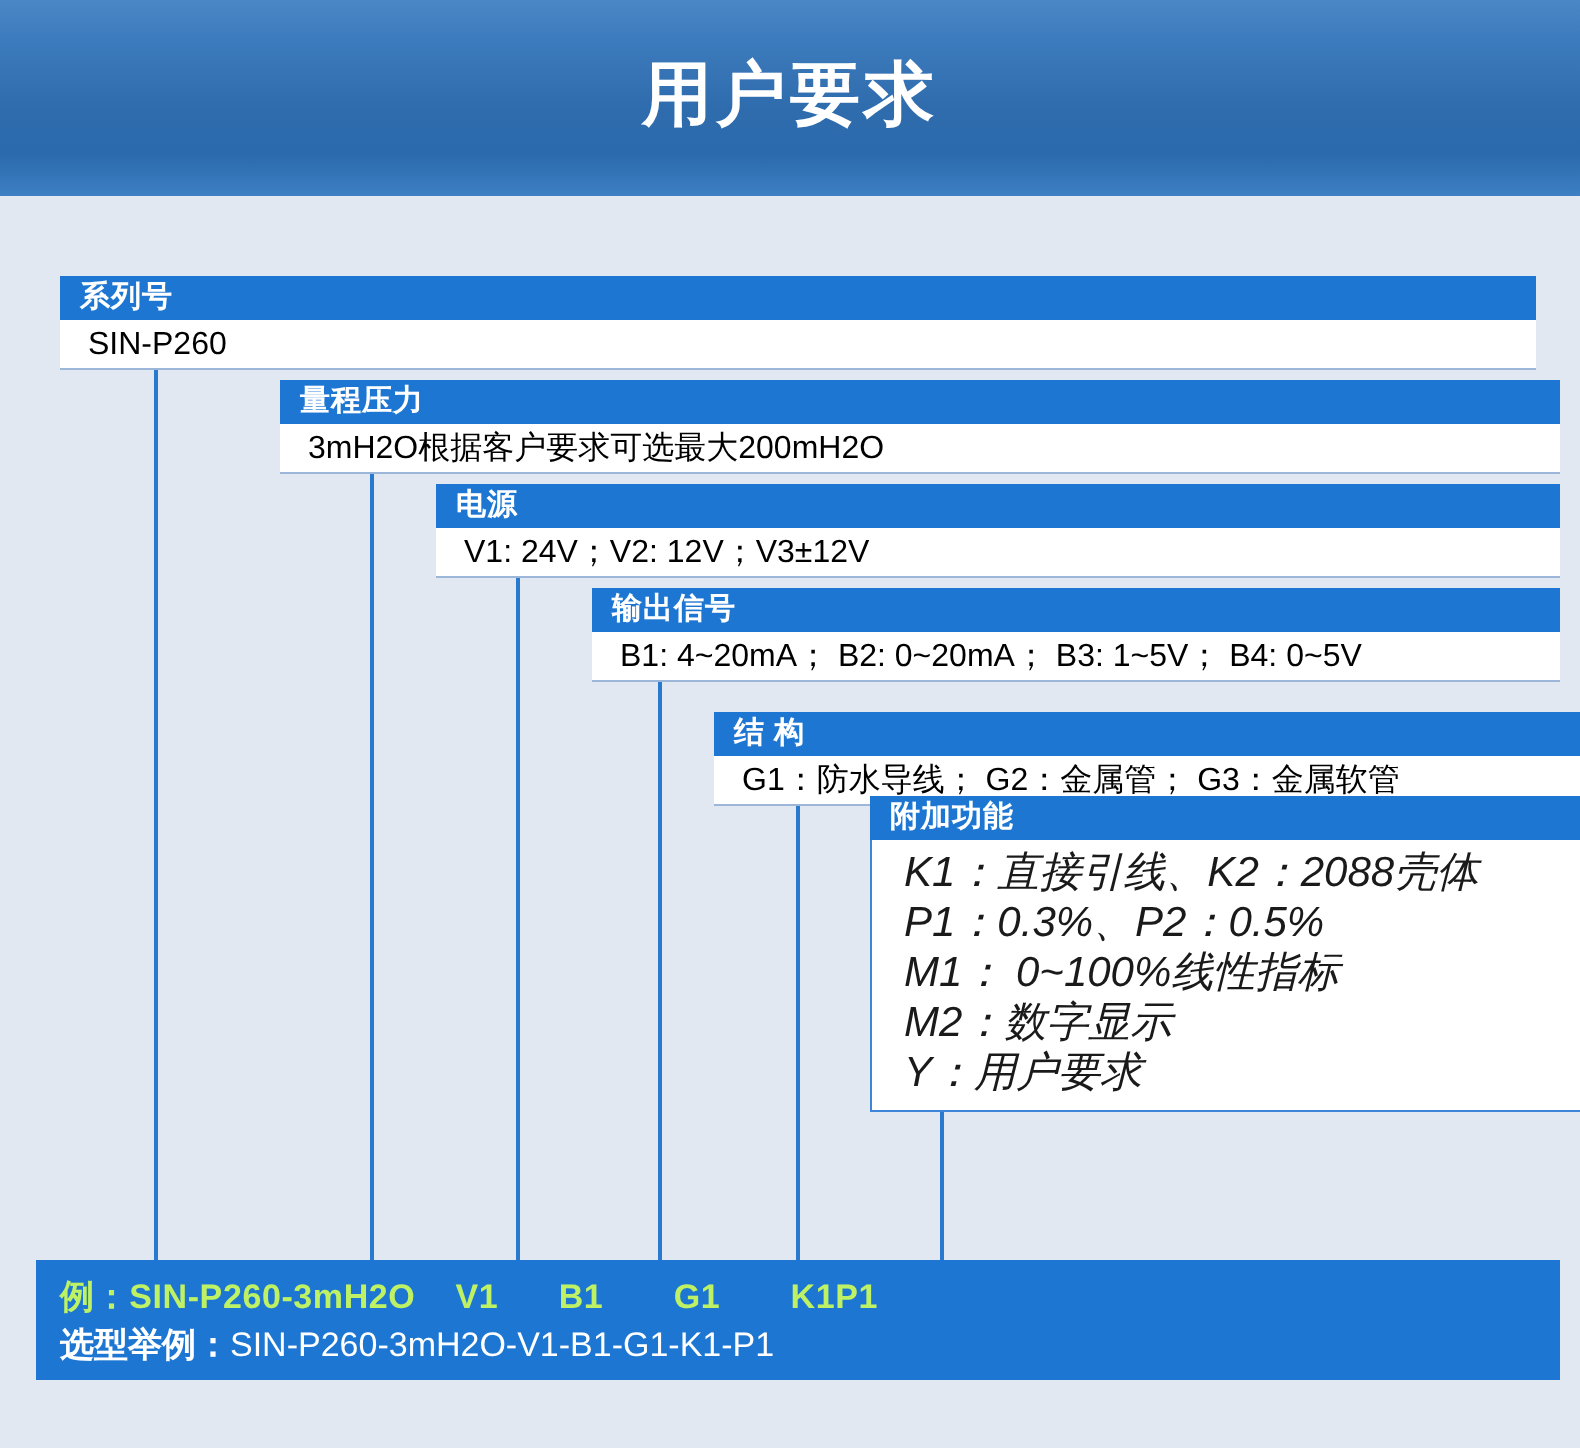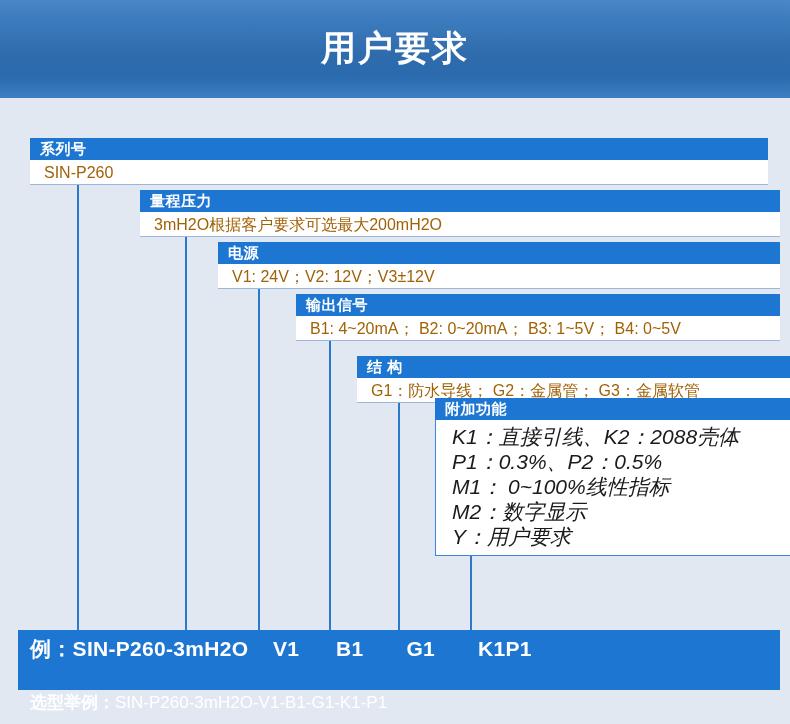--- a/index.html
+++ b/index.html
@@ -78,21 +78,21 @@
     font-weight: bold;
     height: 22px;
     line-height: 22px;
     padding-left: 10px;
     box-sizing: border-box;
     white-space: nowrap;
     letter-spacing: 0.5px;
   }
   .row-value {
     background: #ffffff;
-    color: #a16207;
+    color: #000000;
     font-size: 16px;
     height: 25px;
     line-height: 25px;
     padding-left: 14px;
     box-sizing: border-box;
     white-space: nowrap;
     border-bottom: 1px solid #9bb6d8;
   }
 
   
@@ -116,33 +116,32 @@
     position: absolute;
     left: 18px;
     top: 532px;
     width: 762px;
     height: 60px;
     background: #1c76d2;
     box-sizing: border-box;
     padding: 7px 0 0 12px;
   }
   #example-line1 {
-    color: #ffffff;
-    font-size: 21px;
+    color: #bef264;
+    font-size: 17px;
     font-weight: bold;
     line-height: 24px;
     white-space: pre;
     letter-spacing: 0.3px;
   }
   #example-line2 {
     color: #ffffff;
     font-size: 17px;
     line-height: 24px;
     white-space: pre;
-    margin-top: 30px;
   }
   #example-line2 .lbl {
     font-weight: bold;
   }
 </style>
 </head>
 <body>
 
 <div id="page">
 

